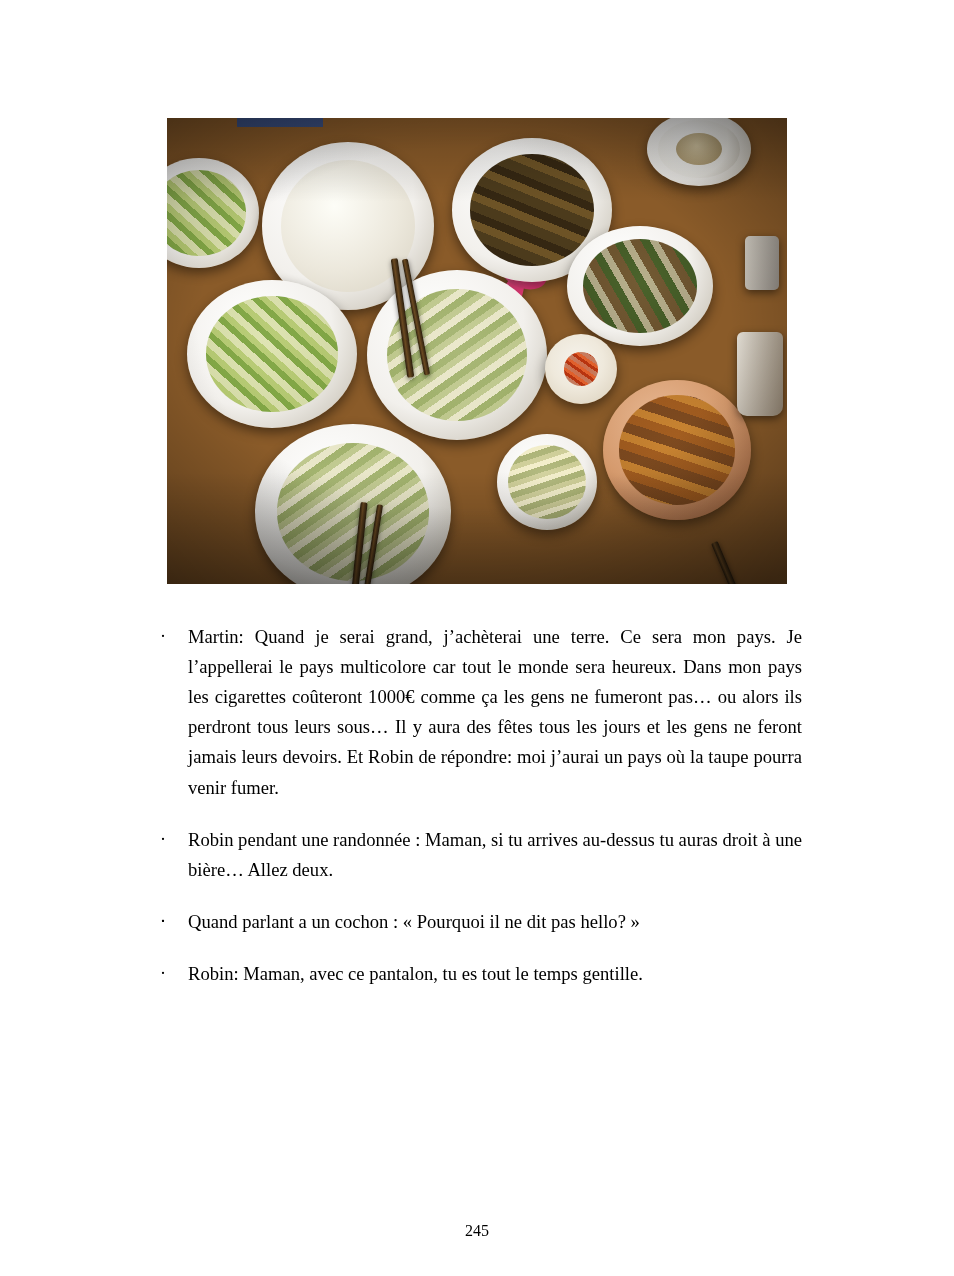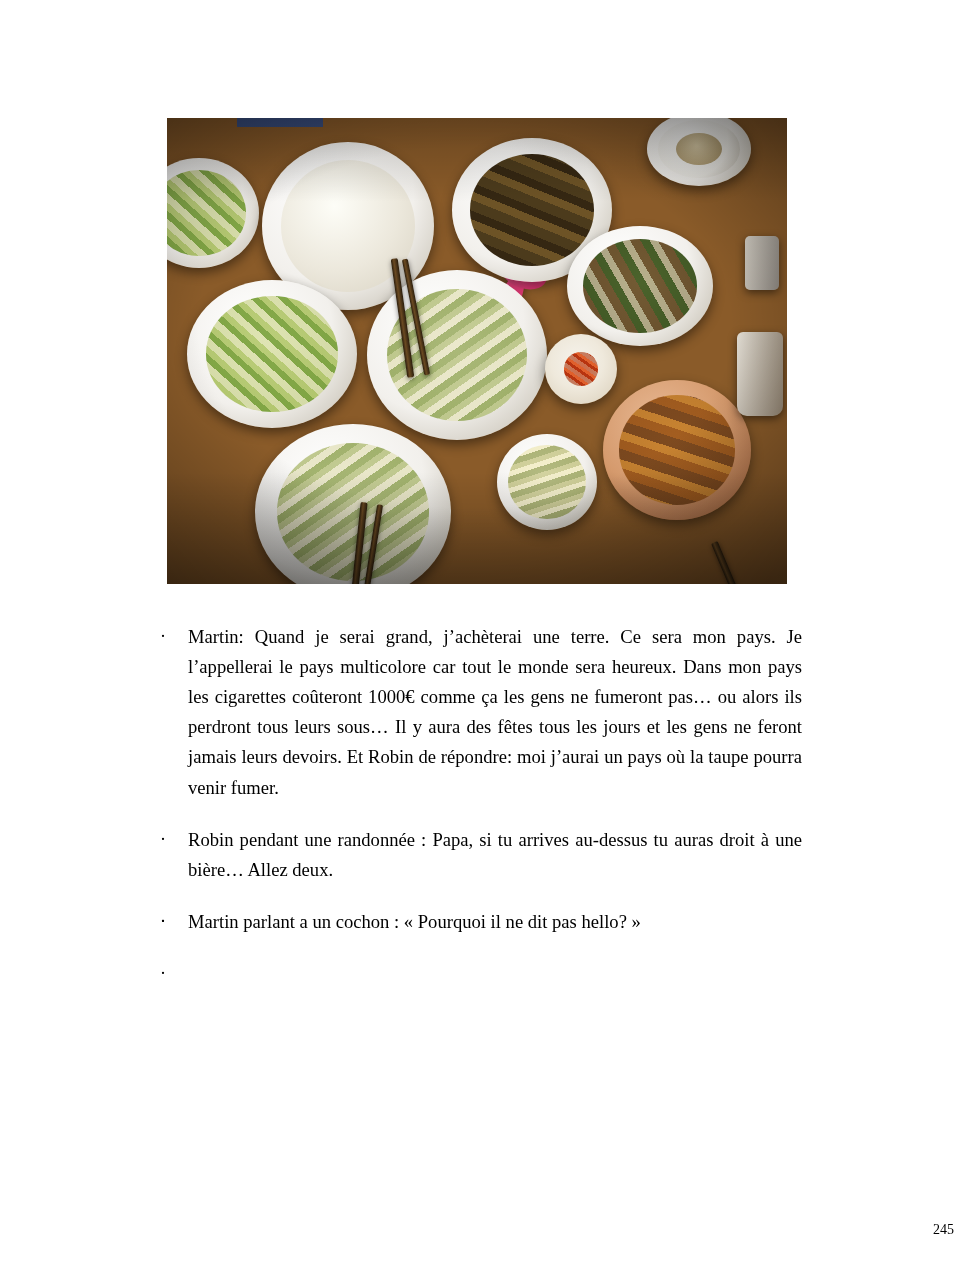--- a/index.html
+++ b/index.html
@@ -217,22 +217,22 @@
     left: 8px;
     top: 0;
     font-size: 18px;
     line-height: 1.62;
   }
   .folio {
     position: absolute;
     left: 0;
     right: 0;
     top: 1222px;
-    text-align: right;
-    font-size: 14px;
+    text-align: center;
+    font-size: 16px;
   }
 </style>
 </head>
 <body>
 
 <div class="page">
 
   <div class="figure">
     <div class="photo">
       <div class="blue-strip"></div>
@@ -292,29 +292,30 @@
   </div>
 
   <div class="body">
     <ul class="bullets">
       <li>
         <span class="bullet">·</span>
         <span>Martin: Quand je serai grand, j’achèterai une terre. Ce sera mon pays. Je l’appellerai le pays multicolore car tout le monde sera heureux. Dans mon pays les cigarettes coûteront 1000€ comme ça les gens ne fumeront pas… ou alors ils perdront tous leurs sous… Il y aura des fêtes tous les jours et les gens ne feront jamais leurs devoirs. Et Robin de répondre: moi j’aurai un pays où la taupe pourra venir fumer.</span>
       </li>
       <li>
         <span class="bullet">·</span>
-        <span>Robin pendant une randonnée : Papa, si tu arrives au-dessus tu auras droit à une bière… Allez deux.</span>
-      </li>
-      <li>
-        <span class="bullet">·</span>
-      </li>
-      <li>
-        <span class="bullet">·</span>
-        <span>Martin parlant a un cochon : « Pourquoi il ne dit pas hello? »</span>
-      </li>
-      <li>
-        <span class="bullet">·</span>
+        <span>Robin pendant une randonnée : Maman, si tu arrives au-dessus tu auras droit à une bière… Allez deux.</span>
+      </li>
+      <li>
+        <span class="bullet">·</span>
+      </li>
+      <li>
+        <span class="bullet">·</span>
+        <span>Quand parlant a un cochon : « Pourquoi il ne dit pas hello? »</span>
+      </li>
+      <li>
+        <span class="bullet">·</span>
+        <span>Robin: Maman, avec ce pantalon, tu es tout le temps gentille.</span>
       </li>
     </ul>
   </div>
 
   <div class="folio">245</div>
 </div>
 
 </body></html>

